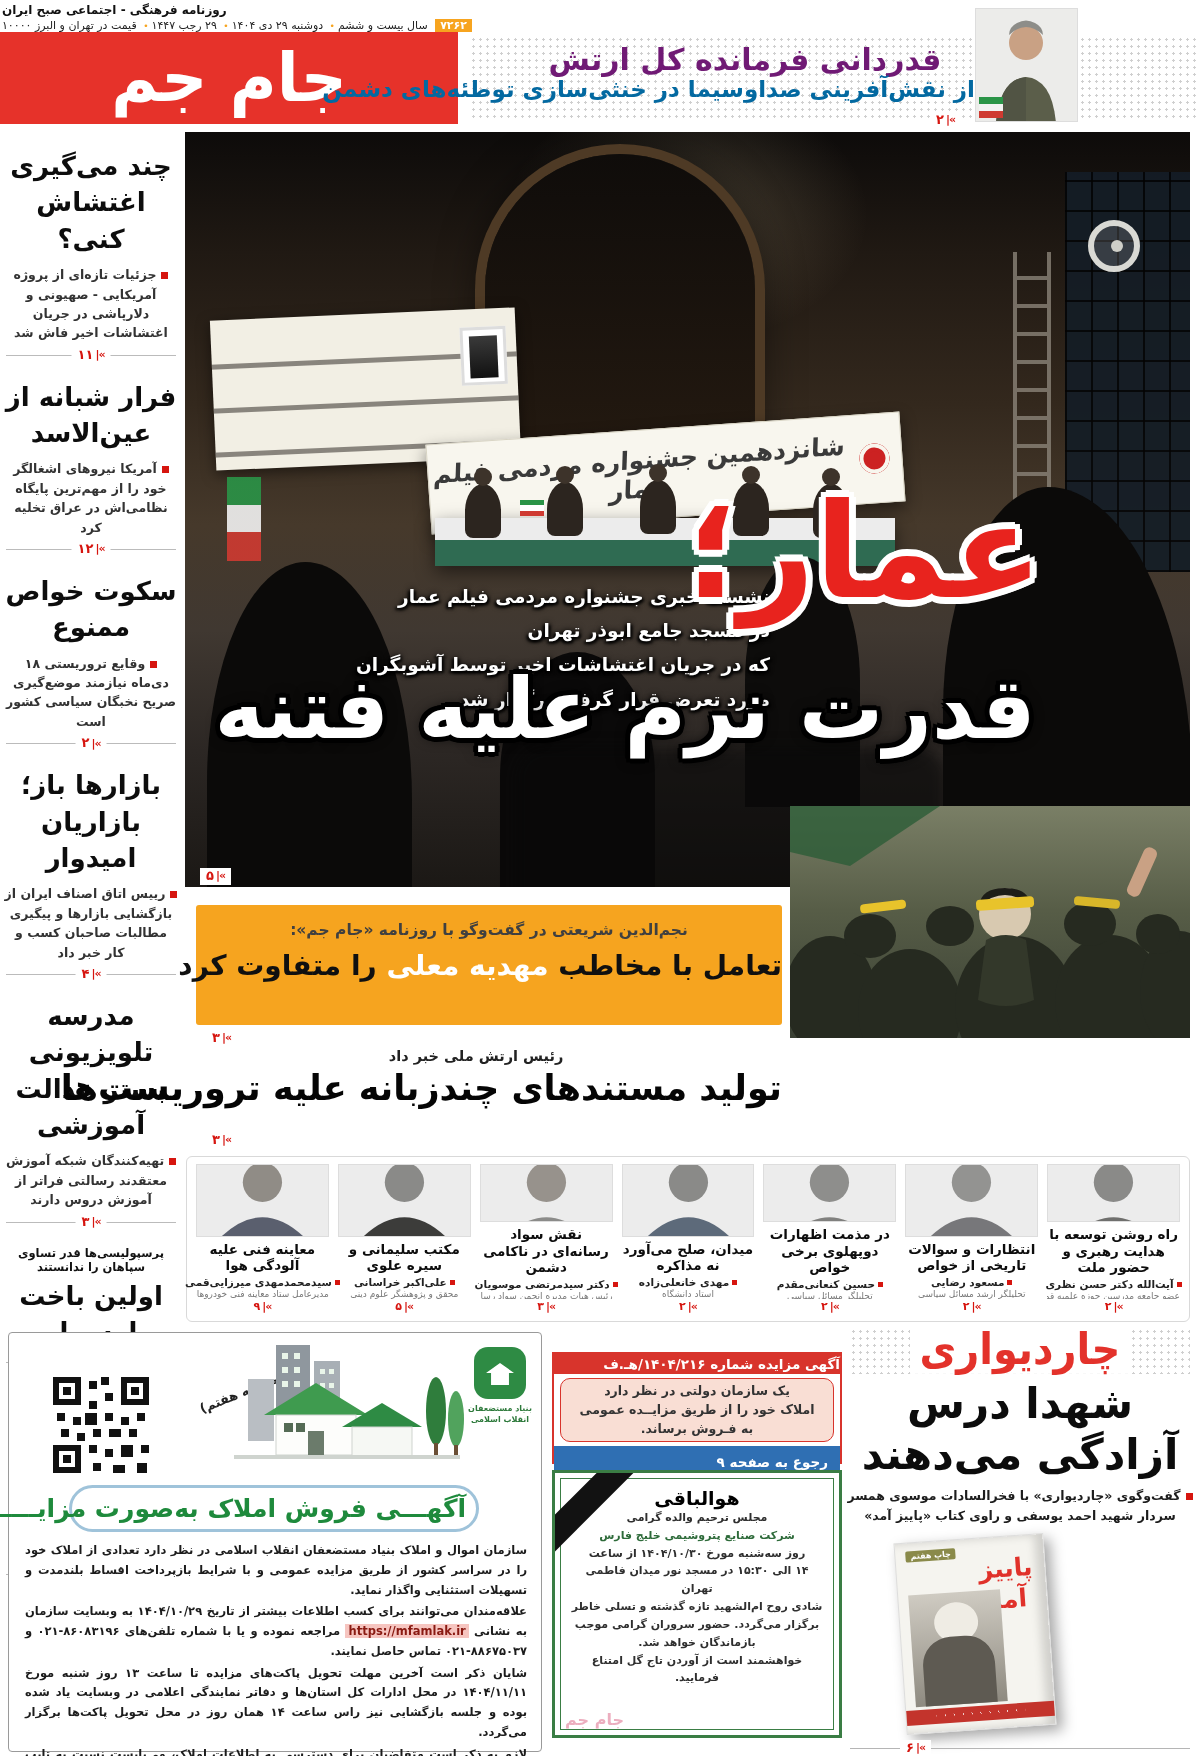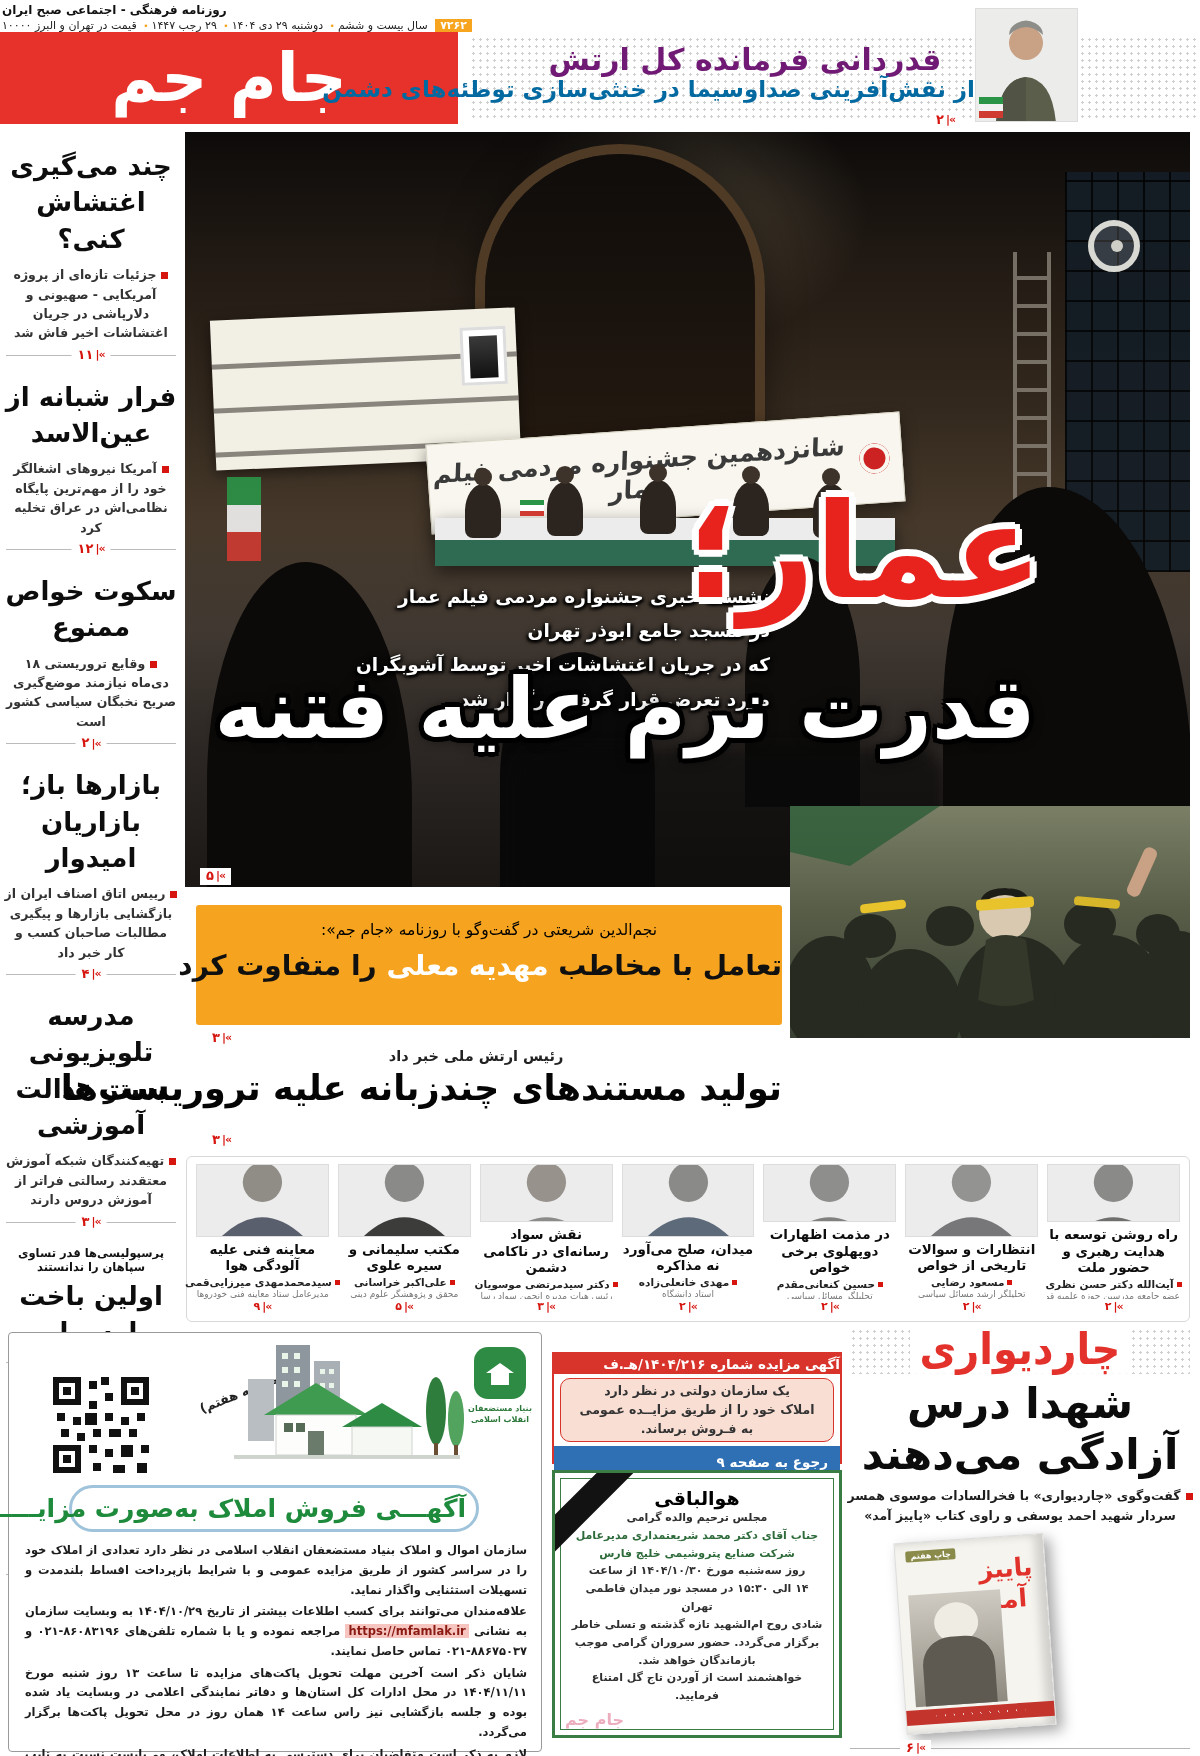--- a/index.html
+++ b/index.html
@@ -73,21 +73,21 @@
     text-shadow:-5px -5px 0 #fff,5px -5px 0 #fff,-5px 5px 0 #fff,5px 5px 0 #fff,-7px 0 0 #fff,7px 0 0 #fff,0 -7px 0 #fff,0 7px 0 #fff; }
   .lead-main-title { position:absolute; left:10px; top:528px; width:860px; text-align:center; font-size:84px; font-weight:bold; color:#fff; white-space:nowrap;
     text-shadow:-4px -4px 0 #000,4px -4px 0 #000,-4px 4px 0 #000,4px 4px 0 #000,-5px 0 0 #000,5px 0 0 #000,0 -5px 0 #000,0 5px 0 #000,0 0 14px #000; }
   .lead-chip { position:absolute; top:868px; left:200px; }
 
   
   .photo-crowd { position:absolute; left:790px; top:806px; width:400px; height:232px; overflow:hidden; }
 
   
   .yellow-box { position:absolute; left:196px; top:905px; width:586px; height:120px; background:#f6a41f; border-radius:3px; text-align:center; padding-top:16px; }
-  .yellow-box .yk { font-size:15.5px; font-weight:normal; color:#000000; }
+  .yellow-box .yk { font-size:15.5px; font-weight:bold; color:#404040; }
   .yellow-box .yh { margin-top:10px; font-size:28px; font-weight:bold; color:#101010; white-space:nowrap; }
   .yellow-box .yh .acc { color:#fff; }
   .yellow-chip { position:absolute; top:1030px; left:206px; background:transparent; }
 
   
   .docs-kicker { position:absolute; top:1048px; left:196px; width:560px; text-align:center; font-size:14.5px; font-weight:bold; color:#222; }
   .docs-headline { position:absolute; top:1068px; left:170px; width:612px; text-align:center; font-size:35px; font-weight:bold; color:#050505; white-space:nowrap; }
   .docs-chip { position:absolute; top:1132px; left:206px; background:transparent; }
 
   
@@ -544,21 +544,20 @@
       <div>املاک خود را از طریق مزایــده عمومی</div>
       <div>به فـروش برساند.</div>
     </div>
     <div class="blue">رجوع به صفحه ۹</div>
   </div>
 
   <div class="obit">
     <div class="ribbon"></div>
     <h3>هوالباقی</h3>
     <div class="ln">مجلس ترحیم والده گرامی</div>
-    <div class="ln grn">جناب آقای دکتر محمد شریعتمداری مدیرعامل</div>
     <div class="ln grn">شرکت صنایع پتروشیمی خلیج فارس</div>
     <div class="ln">روز سه‌شنبه مورخ ۱۴۰۴/۱۰/۳۰ از ساعت</div>
     <div class="ln">۱۴ الی ۱۵:۳۰ در مسجد نور میدان فاطمی تهران</div>
     <div class="ln">شادی روح ام‌الشهید تازه گذشته و تسلی خاطر</div>
     <div class="ln">برگزار می‌گردد. حضور سروران گرامی موجب</div>
     <div class="ln">بازماندگان خواهد شد.</div>
     <div class="ln">خواهشمند است از آوردن تاج گل امتناع فرمایید.</div>
 
     <div class="jj">جام جم</div>
   </div>

